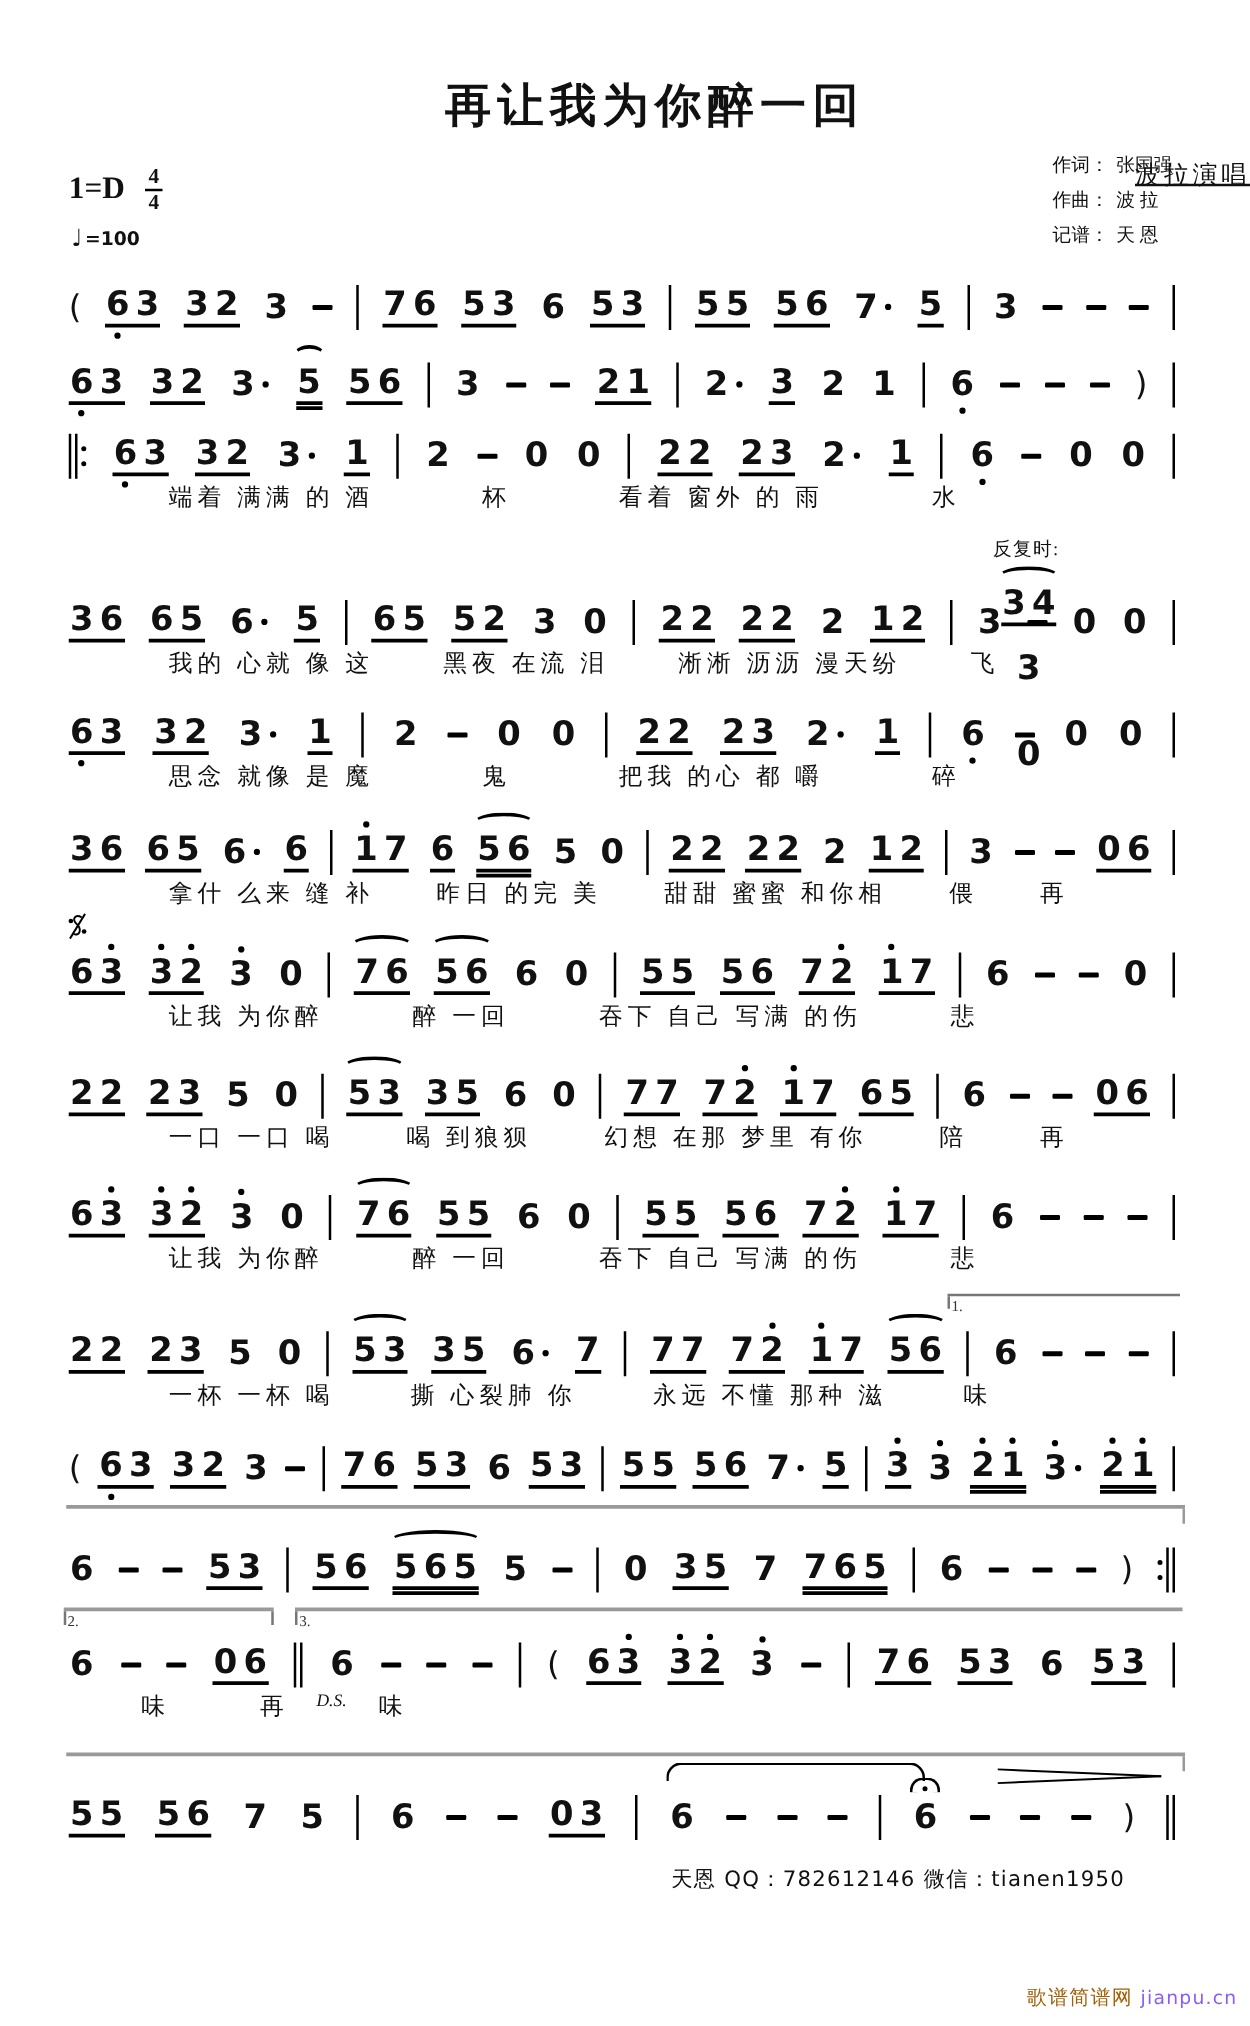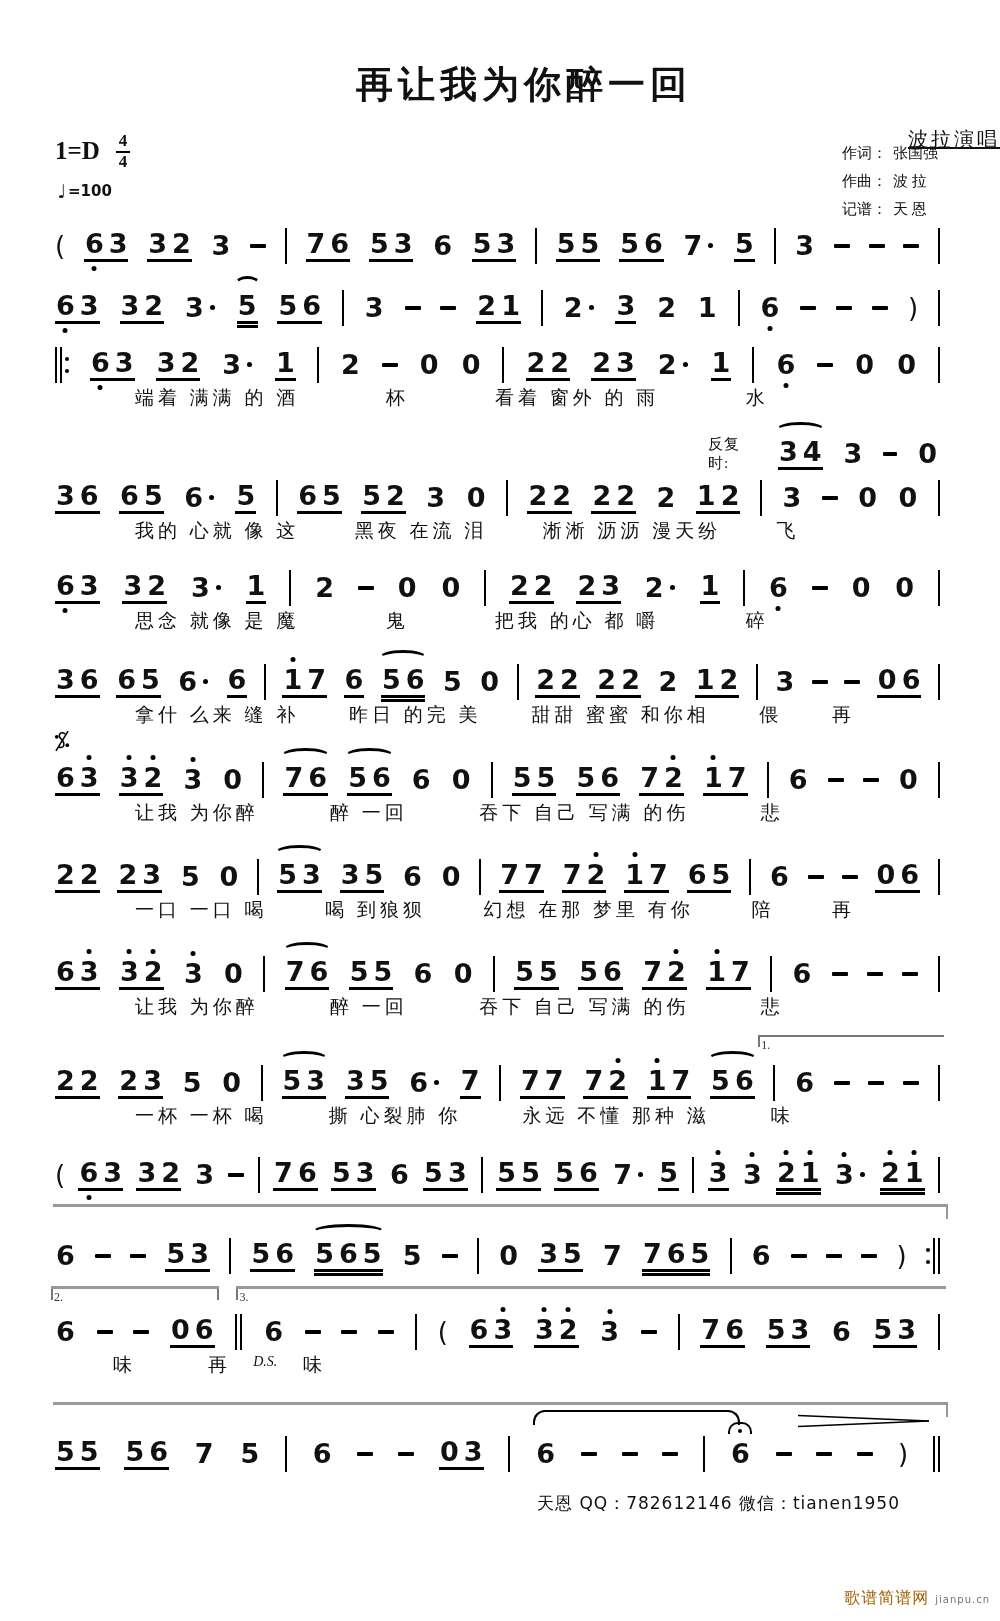--- a/index.html
+++ b/index.html
@@ -12,27 +12,27 @@
   .subtitle{position:absolute;top:126px;left:0;right:0;text-align:right;
             font-size:20px;letter-spacing:3px;text-decoration:underline;}
   .keyblock{position:absolute;top:132px;left:55px;display:flex;align-items:center;gap:16px;
             font-family:Liberation Serif, serif;font-weight:bold;font-size:25px;}
   .frac{display:inline-flex;flex-direction:column;align-items:center;font-size:17px;line-height:1.05;}
   .frac i:first-child{font-style:normal;border-bottom:2px solid #000;padding:0 3px 1px;}
   .frac i{font-style:normal;}
   .tempo{position:absolute;top:180px;left:57px;font-family:"DejaVu Sans",sans-serif;
          font-weight:bold;font-size:15px;display:flex;align-items:center;gap:2px;}
   .tempo .qnote{font-size:19px;}
-  .credits{position:absolute;top:140px;right:62px;font-size:15px;line-height:1.85;text-align:left;}
+  .credits{position:absolute;top:120px;right:62px;font-size:15px;line-height:1.85;text-align:left;}
   .credits div{display:flex;gap:6px;}
 
   
   .system{position:absolute;left:55px;right:60px;display:flex;align-items:center;
           justify-content:space-between;height:48px;}
-  .hint-row{left:auto;right:62px;width:230px;justify-content:flex-start;gap:20px;}
+  .hint-row{left:auto;right:62px;width:230px;justify-content:flex-start;gap:20px;flex-direction:column;}
   .hint-label{font-size:15px;letter-spacing:1px;margin-right:4px;}
 
   .grp{display:inline-flex;gap:5px;position:relative;padding:0 1px 2px;align-items:flex-end;}
   .grp.u1,.grp.u2{border-bottom:3px solid #000;}
   .grp.u2::after{content:"";position:absolute;left:0;right:0;bottom:-7px;height:3px;background:#000;}
   .nt{position:relative;font-family:"DejaVu Sans",sans-serif;font-weight:700;font-size:27px;line-height:1;}
   .nt.da::before{content:"";position:absolute;top:-9px;left:50%;transform:translateX(-50%);
                  width:5px;height:5px;border-radius:50%;background:#000;}
   .nt.db::after{content:"";position:absolute;bottom:-10px;left:50%;transform:translateX(-50%);
                 width:5px;height:5px;border-radius:50%;background:#000;}
@@ -70,21 +70,21 @@
   .ds-label{position:absolute;left:19%;top:46px;font-style:italic;font-size:14px;font-family:"Liberation Serif",serif;padding-left:30px;}
   .tie{position:absolute;left:54%;width:23%;top:-20px;height:13px;border:2px solid #000;
        border-bottom:none;border-radius:12px 12px 0 0;}
   .hairpin{position:absolute;right:1%;width:15%;top:-16px;height:14px;}
 
   
   .contact{position:absolute;top:1492px;right:100px;font-size:17px;letter-spacing:1px;
            font-family:"DejaVu Sans",sans-serif;}
   .watermark{position:absolute;top:1588px;right:10px;font-size:16px;letter-spacing:1px;}
   .wm-site{color:#a16207;}
-  .wm-domain{color:#737373;font-family:"DejaVu Sans",sans-serif;font-size:10px;margin-left:6px;}
+  .wm-domain{color:#8b5cf6;font-family:"DejaVu Sans",sans-serif;font-size:15px;margin-left:6px;}
 </style>
 </head>
 <body>
 
 <div class="page">
   <div class="title">再让我为你醉一回</div>
   <div class="subtitle">波拉演唱</div>
 
   <div class="keyblock">
     <span>1=D</span>

